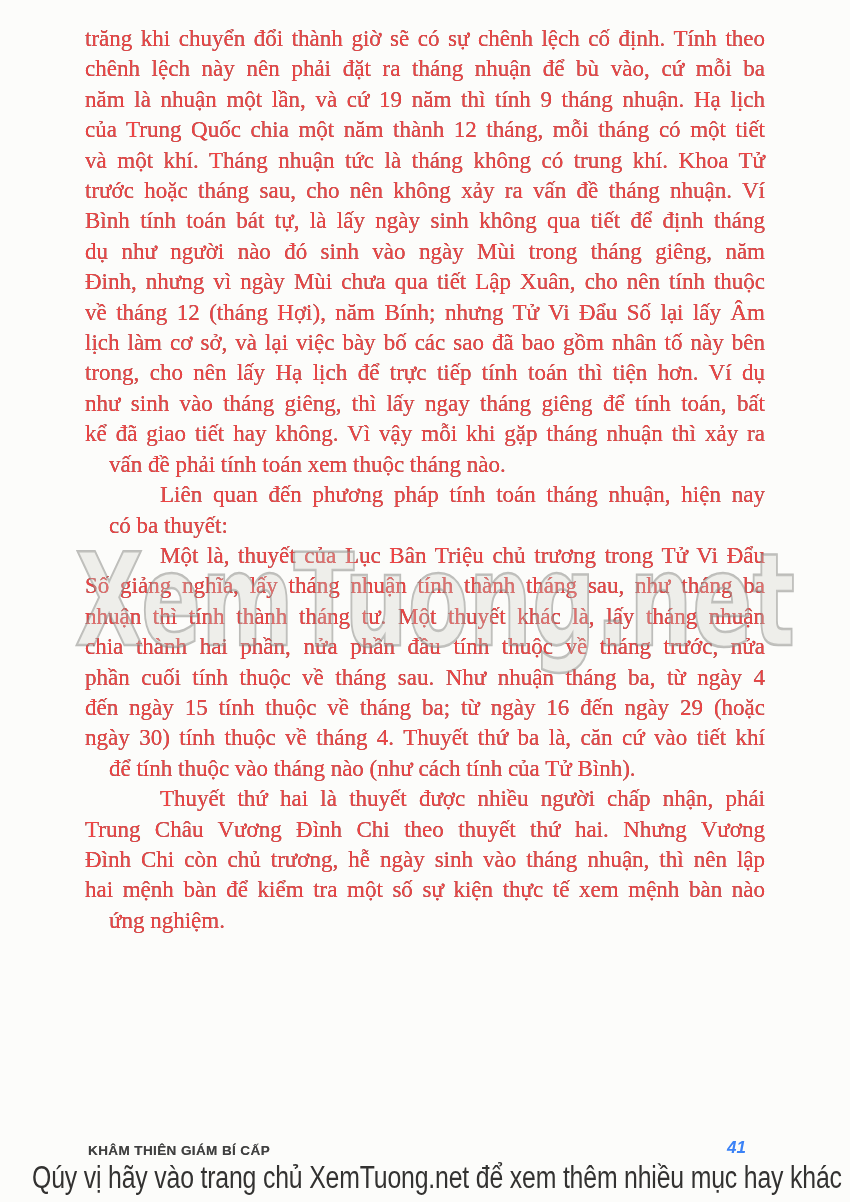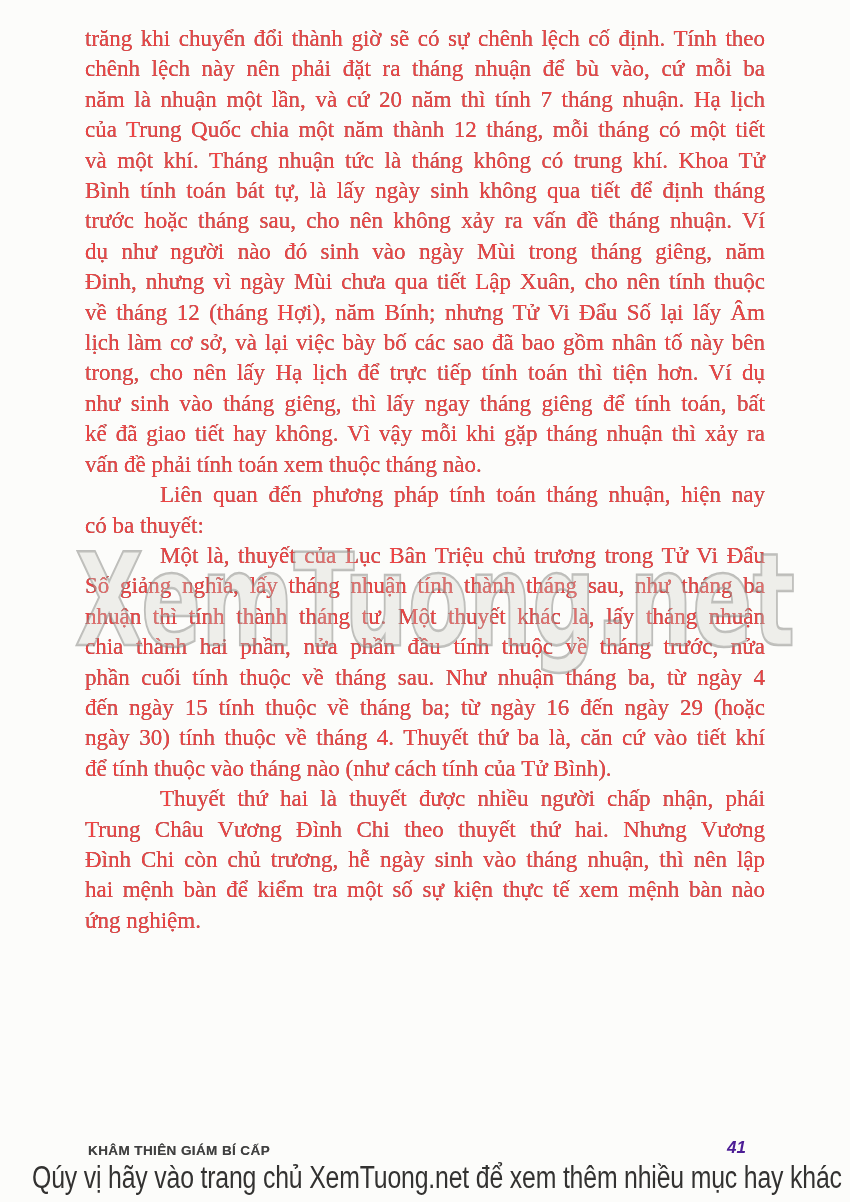--- a/index.html
+++ b/index.html
@@ -32,39 +32,39 @@
     position: absolute;
     left: 85px; top: 24px;
     width: 680px;
     font-size: 23px;
     line-height: 30.4px;
     color: #ef4444;
     text-shadow: 0 0 0.6px rgba(20,20,20,0.75);
     z-index: 2;
   }
   .line { text-align: justify; text-align-last: justify; white-space: normal; }
-  .line.last { text-align-last: left; }
+  .line.last { text-align-last: left; margin-left: 24px; }
   .line.indent { text-indent: 75px; }
   .it { }
 
   
   .footer-title {
     position: absolute; left: 88px; top: 1143px;
     font-family: "Liberation Sans", "DejaVu Sans", sans-serif;
     font-size: 13.5px; font-weight: bold;
     letter-spacing: 0.4px;
     color: #404040;
     text-shadow: 0 0 0.5px rgba(40,40,40,0.6);
     z-index: 4;
   }
   .footer-page-number {
     position: absolute; left: 727px; top: 1138px;
     font-family: "Liberation Sans", "DejaVu Sans", sans-serif;
     font-size: 17px; font-weight: bold; font-style: italic;
-    color: #4c1d95;
+    color: #3b82f6;
     z-index: 4;
   }
 
   
   .promo-banner {
     position: absolute; left: 32px; top: 1160px;
     width: 820px;
     z-index: 4;
     white-space: nowrap;
   }
@@ -84,25 +84,25 @@
 
 <div class="page">
 
   <svg class="watermark" width="850" height="1202" viewBox="0 0 850 1202" aria-hidden="true">
     <text x="75" y="645" font-size="128" textLength="720" lengthAdjust="spacingAndGlyphs">XemTuong.net</text>
   </svg>
 
   <div id="body-text" class="body-text">
       <div class="line">trăng khi chuyển đổi thành giờ sẽ có sự chênh lệch cố định. Tính theo</div>
       <div class="line">chênh lệch này nên phải đặt ra tháng nhuận để bù vào, cứ mỗi ba</div>
-      <div class="line">năm là nhuận một lần, và cứ 20 năm thì tính 7 tháng nhuận. Hạ lịch</div>
+      <div class="line">năm là nhuận một lần, và cứ 19 năm thì tính 9 tháng nhuận. Hạ lịch</div>
       <div class="line">của Trung Quốc chia một năm thành 12 tháng, mỗi tháng có một tiết</div>
       <div class="line">và một khí. Tháng nhuận tức là tháng không có trung khí. Khoa Tử</div>
+      <div class="line">trước hoặc tháng sau, cho nên không xảy ra vấn đề tháng nhuận. Ví</div>
       <div class="line">Bình tính toán bát tự, là lấy ngày sinh không qua tiết để định tháng</div>
-      <div class="line">trước hoặc tháng sau, cho nên không xảy ra vấn đề tháng nhuận. Ví</div>
       <div class="line">dụ như người nào đó sinh vào ngày Mùi trong tháng giêng, năm</div>
       <div class="line">Đinh, nhưng vì ngày Mùi chưa qua tiết Lập Xuân, cho nên tính thuộc</div>
       <div class="line">về tháng 12 (tháng Hợi), năm Bính; nhưng Tử Vi Đẩu Số lại lấy Âm</div>
       <div class="line">lịch làm cơ sở, và lại việc bày bố các sao đã bao gồm nhân tố này bên</div>
       <div class="line">trong, cho nên lấy Hạ lịch để trực tiếp tính toán thì tiện hơn. Ví dụ</div>
       <div class="line">như sinh vào tháng giêng, thì lấy ngay tháng giêng để tính toán, bất</div>
       <div class="line">kể đã giao tiết hay không. Vì vậy mỗi khi gặp tháng nhuận thì xảy ra</div>
       <div class="line last">vấn đề phải tính toán xem thuộc tháng nào.</div>
       <div class="line indent">Liên quan đến phương pháp tính toán tháng nhuận, hiện nay</div>
       <div class="line last">có ba thuyết:</div>

